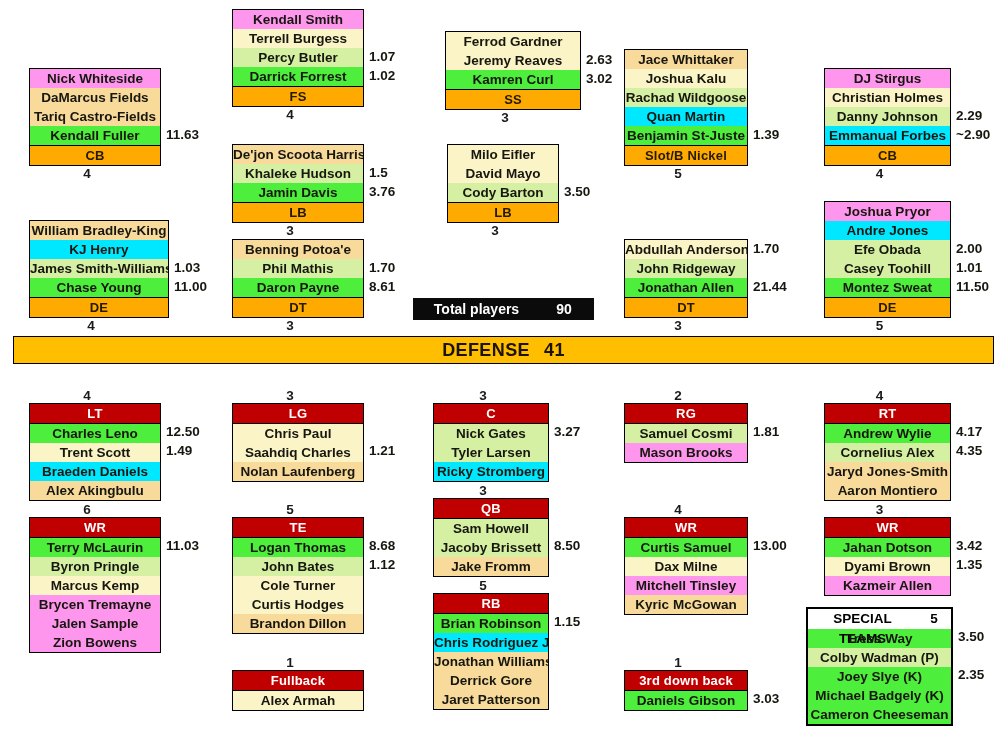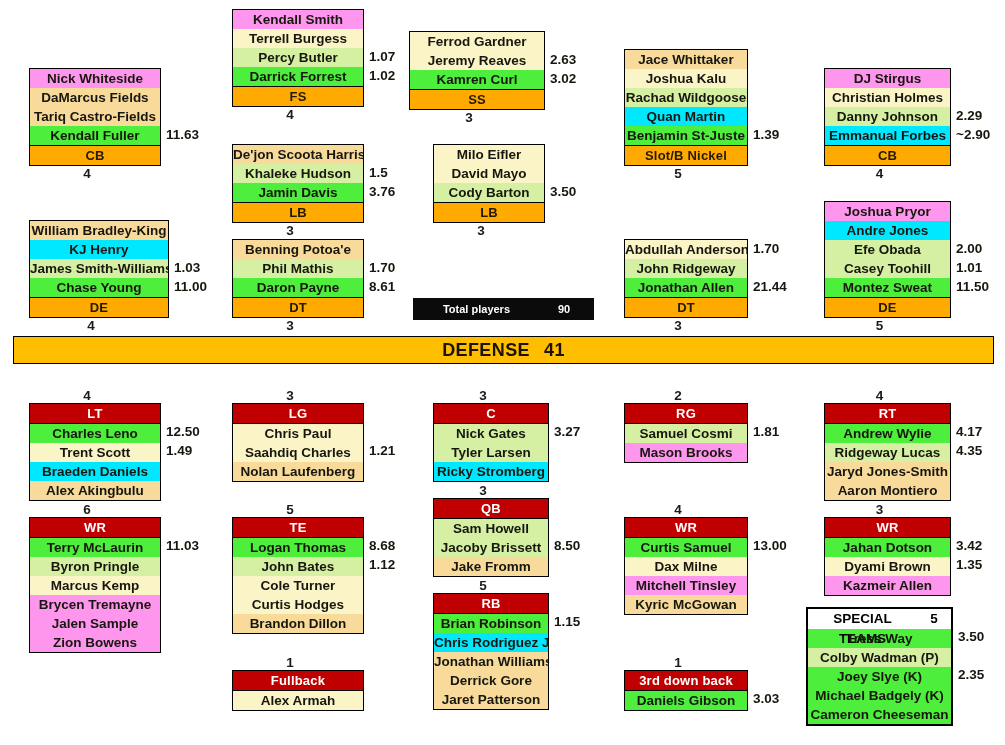--- a/index.html
+++ b/index.html
@@ -52,21 +52,21 @@
     position:absolute;height:26px;line-height:26px;text-align:center;
     font-size:18px;font-weight:700;letter-spacing:.4px;
   }
   .banner .num{margin-left:14px;}
   .banner-def{background:#FFBF00;color:#1c1400;border:1.5px solid #000;}
   .banner-off{background:#C00000;color:#ffffff;border:1.5px solid #000;}
 
   .totalbox{
     position:absolute;background:#0b0b0b;color:#ffffff;
     height:22px;line-height:22px;
-    font-size:11px;font-weight:700;
+    font-size:14px;font-weight:700;
     display:flex;align-items:center;
   }
   .totalbox .lbl{flex:1;text-align:center;padding-left:6px;}
   .totalbox .num{width:60px;text-align:center;}
 
   
   .sthdr{
     height:20px;line-height:20px;background:#ffffff;color:#000;
     font-size:13.5px;font-weight:700;display:flex;
     border-bottom:none;
@@ -109,21 +109,21 @@
         </div>
         <div class="vals">
           <div class="val"></div>
           <div class="val"></div>
           <div class="val">1.07</div>
           <div class="val">1.02</div>
         </div>
       </div>
       <div class="count">4</div>
     </div>
-  <div class="unit" style="left:393px; top:31px;  width:152px;">
+  <div class="unit" style="left:429px; top:31px;  width:152px;">
       <div style="position: relative;">
         <div class="box">
           <div class="row t-cream">Ferrod Gardner</div>
           <div class="row t-cream">Jeremy Reaves</div>
           <div class="row t-green">Kamren Curl</div>
           <div class="poshdr def">SS</div>
         </div>
         <div class="vals">
           <div class="val"></div>
           <div class="val">2.63</div>
@@ -180,21 +180,21 @@
           <div class="poshdr def">LB</div>
         </div>
         <div class="vals">
           <div class="val"></div>
           <div class="val">1.5</div>
           <div class="val">3.76</div>
         </div>
       </div>
       <div class="count">3</div>
     </div>
-  <div class="unit" style="left:417px; top:144px; width:128px;">
+  <div class="unit" style="left:431px; top:144px; width:128px;">
       <div style="position: relative;">
         <div class="box">
           <div class="row t-cream">Milo Eifler</div>
           <div class="row t-cream">David Mayo</div>
           <div class="row t-ltgreen">Cody Barton</div>
           <div class="poshdr def">LB</div>
         </div>
         <div class="vals">
           <div class="val"></div>
           <div class="val"></div>
@@ -347,21 +347,21 @@
           <div class="val"></div>
         </div>
       </div>
     </div>
   <div class="unit" style="left:808px; top:388px; width:143px;">
       <div class="count">4</div>
       <div style="position: relative;">
         <div class="box">
           <div class="poshdr off">RT</div>
           <div class="row t-green">Andrew Wylie</div>
-          <div class="row t-ltgreen">Ridgeway Lucas</div>
+          <div class="row t-ltgreen">Cornelius Alex</div>
           <div class="row t-tan">Jaryd Jones-Smith</div>
           <div class="row t-tan">Aaron Montiero</div>
         </div>
         <div class="vals" style="top: 19px;">
           <div class="val">4.17</div>
           <div class="val">4.35</div>
           <div class="val"></div>
           <div class="val"></div>
         </div>
       </div>

